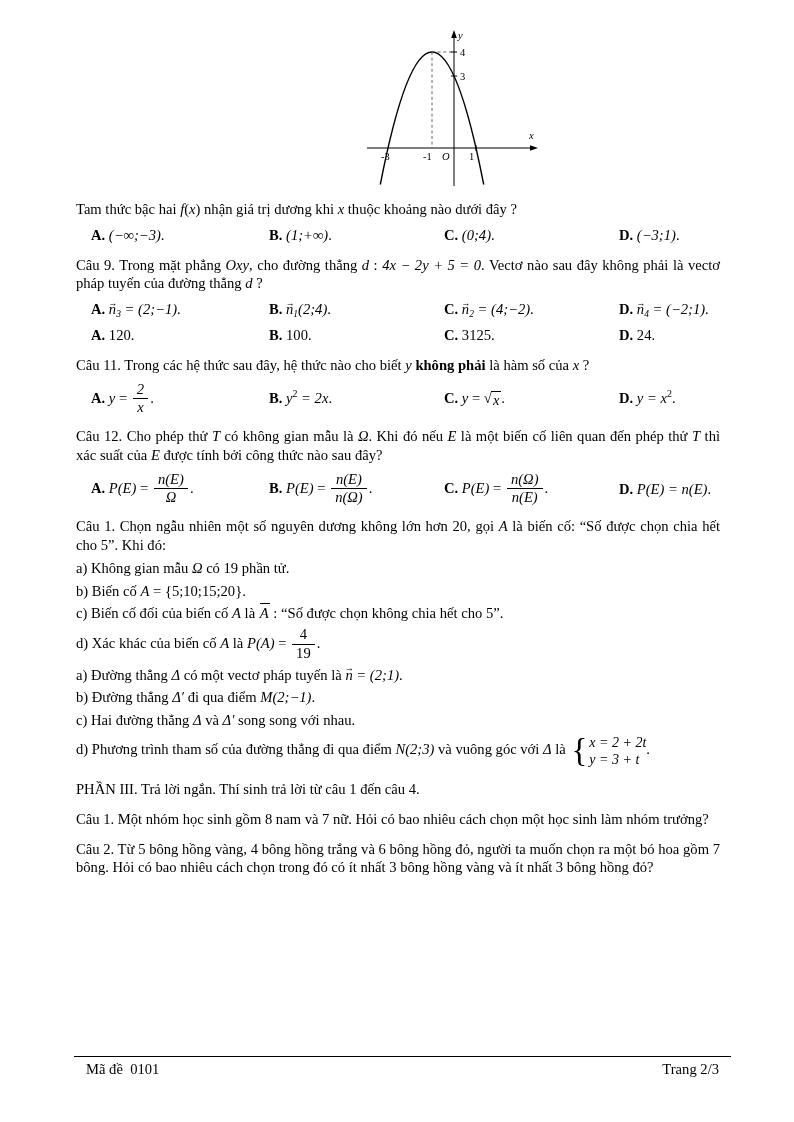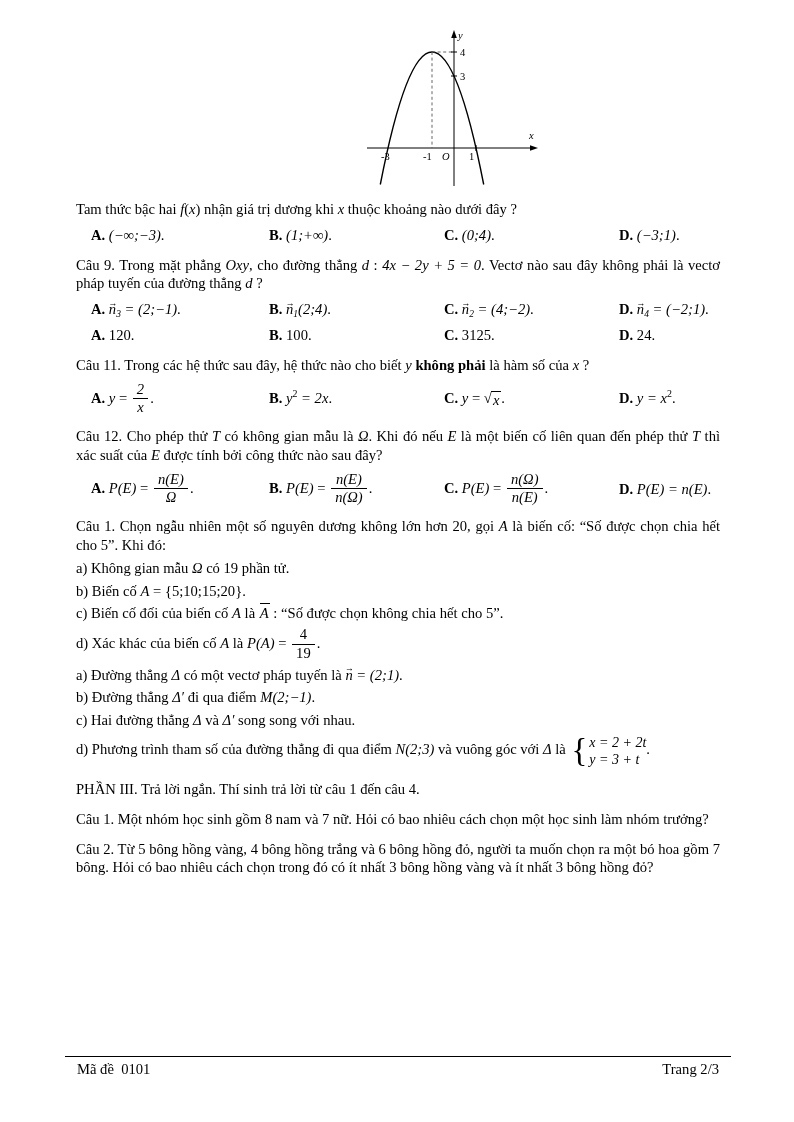--- a/index.html
+++ b/index.html
@@ -42,21 +42,21 @@
   .vec::before{content:"\2192";position:absolute;top:-0.72em;left:55%;
     transform:translateX(-50%);font-size:0.6em;font-style:normal;}
   .vecwrap sub{font-size:0.65em;font-style:italic;vertical-align:-0.3em;line-height:0;}
   .ol{font-style:italic;position:relative;display:inline-block;padding:0 1px;}
   .ol::before{content:"";position:absolute;left:1px;right:0;top:-1px;border-top:1px solid #000;}
   .cases{display:inline-flex;align-items:center;vertical-align:middle;margin-left:2px;}
   .cases .brace{font-size:33px;line-height:0.9;font-weight:400;}
   .cases .rows{display:inline-flex;flex-direction:column;margin-left:2px;}
   .cases .row{font-style:italic;line-height:17px;font-size:14px;}
   
-  .footer{position:absolute;left:65px;right:63px;top:1056px;
+  .footer{position:absolute;left:74px;right:63px;top:1056px;
     border-top:1px solid #000;padding:4px 12px 0 12px;
     display:flex;justify-content:space-between;}
   .footer span{white-space:pre;}
 </style>
 </head>
 <body>
 
 <div class="page">
 
   <div class="graph-row">

